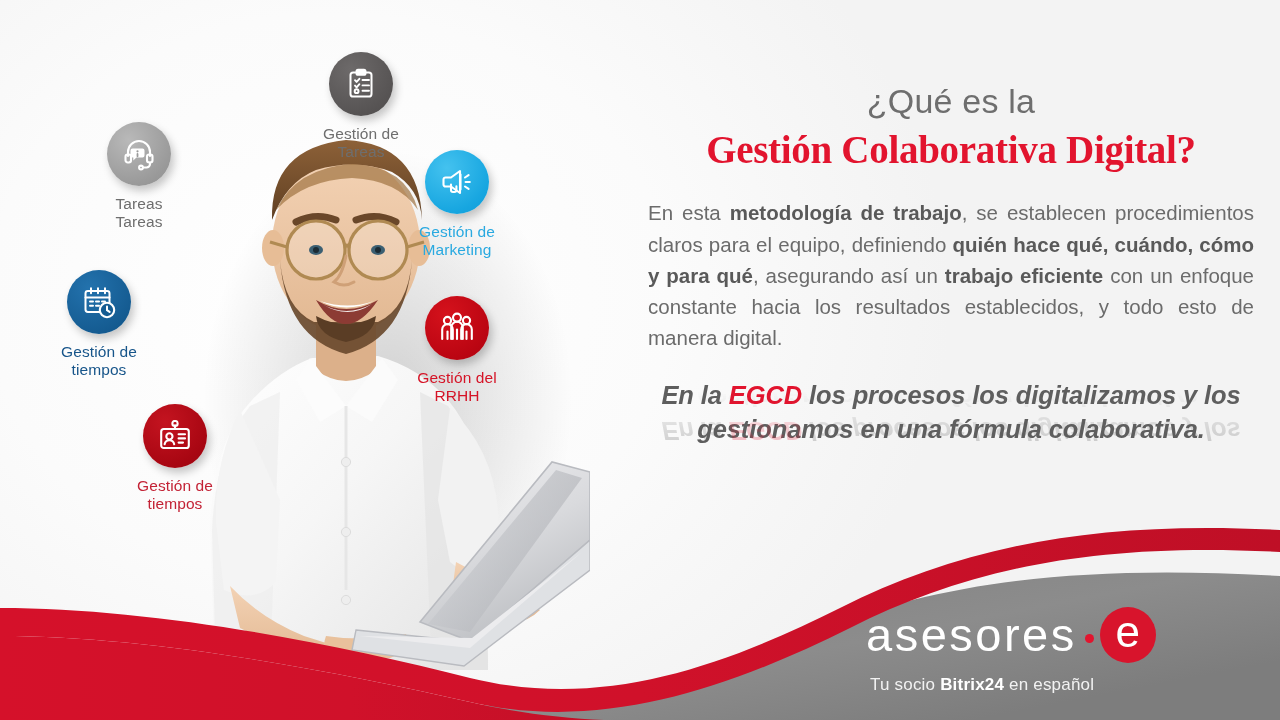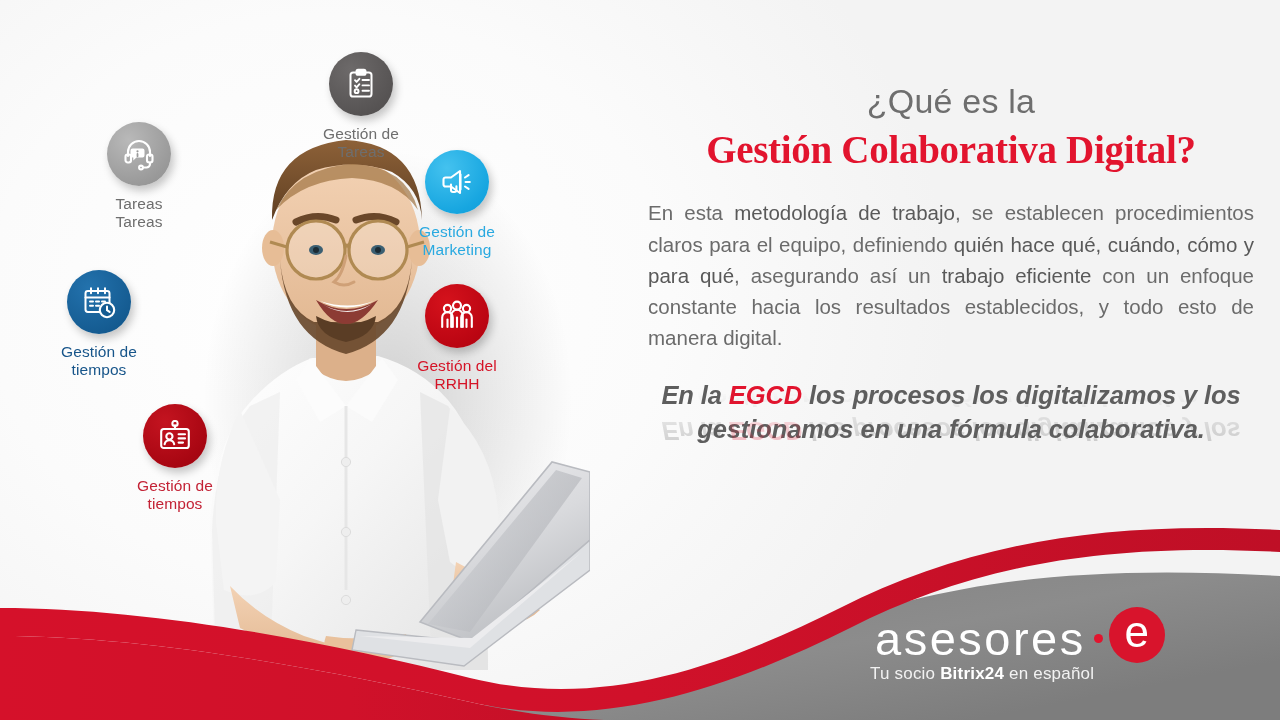--- a/index.html
+++ b/index.html
@@ -55,21 +55,21 @@
 
   .t-gray{ color:#6e6e6e; }
   .t-cyan{ color:#29a9e0; }
   .t-red { color:#d51326; }
   .t-darkred{ color:#c32235; }
   .t-blue{ color:#17558a; }
 
   .b-contact  { left:64px;  top:122px; }
   .b-tareas   { left:286px; top:52px;  }
   .b-marketing{ left:382px; top:150px; }
-  .b-rrhh     { left:382px; top:284px; }
+  .b-rrhh     { left:382px; top:296px; }
   .b-tiempos  { left:24px;  top:270px; }
   .b-clientes { left:100px; top:404px; }
 
   
   .right{
     position:absolute; left:612px; top:84px;
     width:606px;
     margin-left:36px;
   }
   .kicker{
@@ -80,21 +80,21 @@
     font-size:39px; font-weight:bold; color:#e2142e;
     text-align:center; line-height:1.12; letter-spacing:-.3px;
     margin-top:8px; white-space:nowrap;font-family:Liberation Serif, serif;
   }
   .body-copy{
     margin-top:26px;
     font-size:20.5px; line-height:1.52;
     color:#6b6b6b; text-align:justify;
     text-justify:inter-word;
   }
-  .body-copy b{ color:#595959; font-weight:normal; }
+  .body-copy b{ color:#595959; font-weight:bold; }
 
   
   .emph-wrap{ margin-top:26px; position:relative; height:150px; }
   .emph{
     font-size:25.5px; font-weight:bold; font-style:italic;
     color:#5e5e5e; text-align:center; line-height:1.33;
     letter-spacing:-.1px;
   }
   .emph .hl{ color:#e2142e; }
   .emph-reflect{
@@ -109,40 +109,40 @@
 
   
   .waves{ position:absolute; left:0; bottom:0; width:1280px; height:230px; }
   .waves svg{ display:block; width:1280px; height:230px; }
 
   
   .logo{
     position:absolute; left:866px; top:606px;
     width:330px; height:84px;
   }
-  .logo-row{ display:flex; align-items:flex-end; height:56px;margin-left:9px; }
+  .logo-row{ display:flex; align-items:center; height:56px; }
   .logo-word{
     font-size:47px; color:#ffffff; letter-spacing:2.5px;
     line-height:1; font-weight:normal;
   }
   .logo-dot{
     width:9px; height:9px; border-radius:50%;
     background:#e2142e; margin:0 6px 0 8px; align-self:center;
     position:relative; top:4px;
   }
   .logo-e{
     width:56px; height:56px; border-radius:50%;
     background:#d8142c;
     display:flex; align-items:center; justify-content:center;
     color:#ffffff; font-size:44px; line-height:1;
     position:relative; top:1px;
   }
   .logo-e span{ position:relative; top:-3px; }
   .logo-tag{
-    font-size:17px; color:#f2f2f2; margin-top:2px;
+    font-size:17px; color:#f2f2f2; margin-top:13px;
     letter-spacing:.2px; padding-left:4px; white-space:nowrap;
   }
   .logo-tag b{ color:#ffffff; font-weight:bold; }
 </style>
 </head>
 <body>
 
 <div id="stage">
 
   <div class="photo-wrap">

